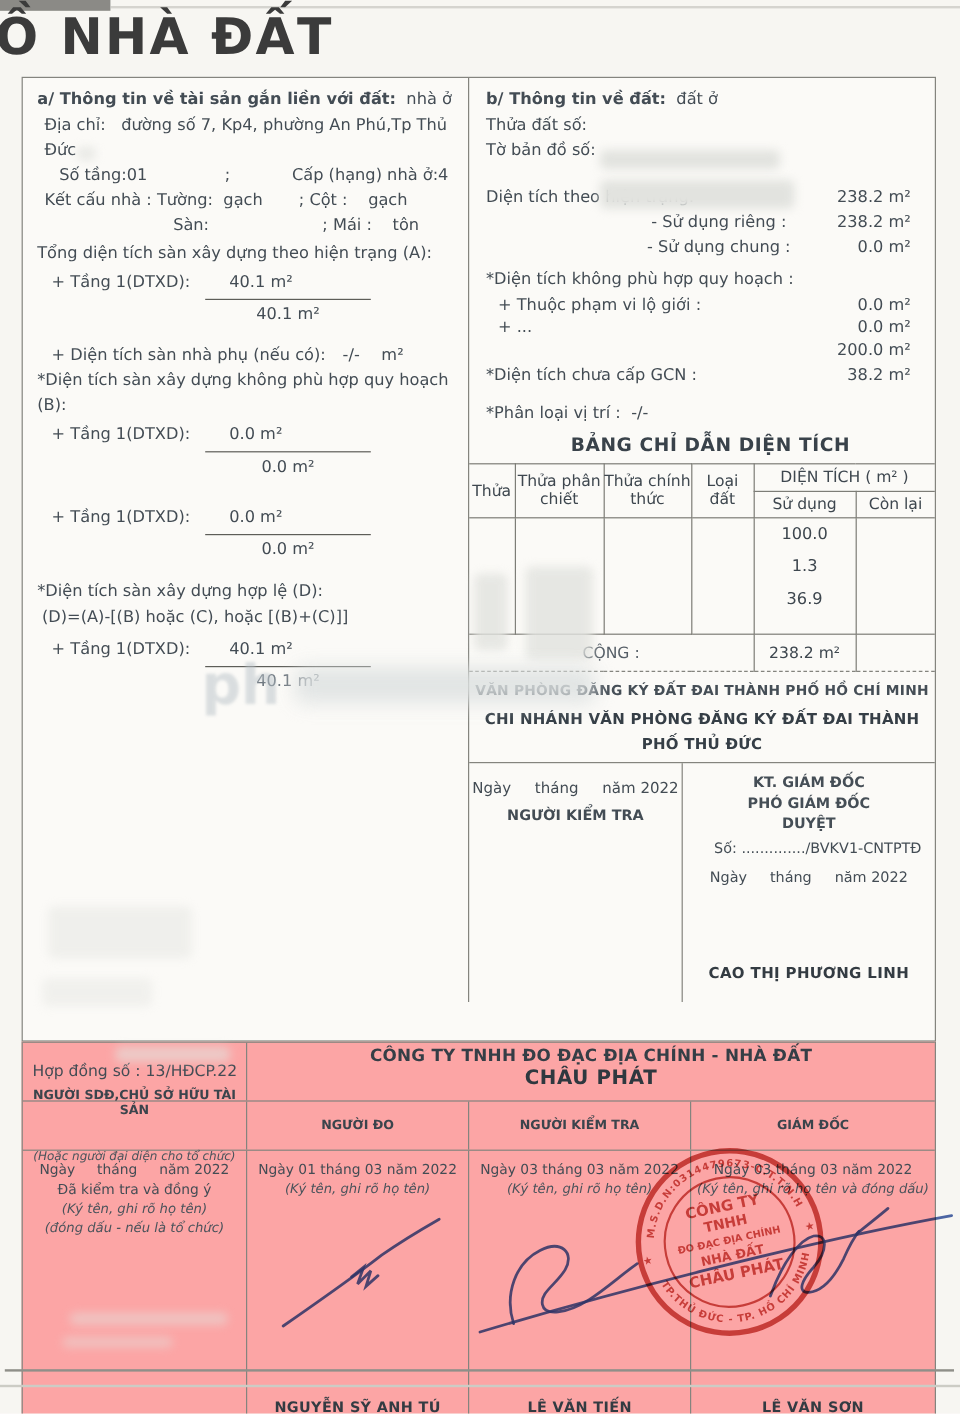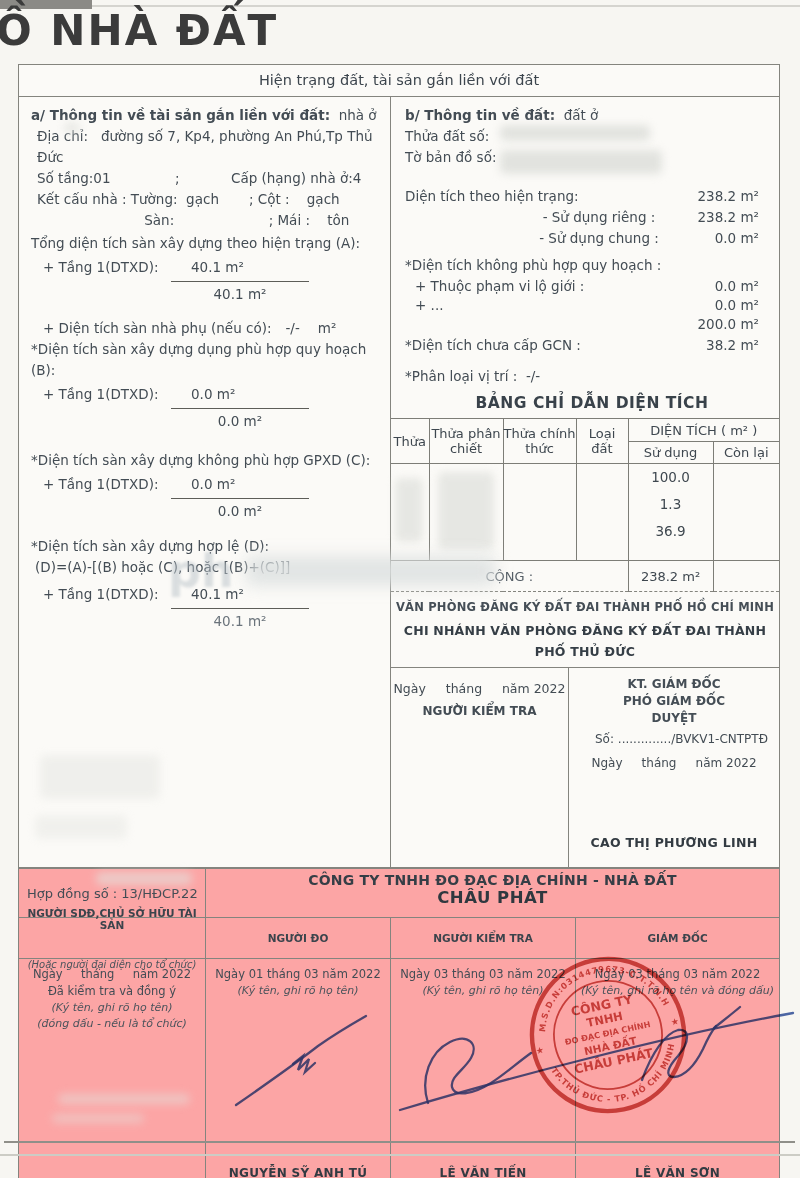--- a/index.html
+++ b/index.html
@@ -123,54 +123,52 @@
 </style>
 </head>
 <body>
 
 <div class="scan-corner"></div>
 <div class="scan-topline"></div>
 
 <h1 class="doc-title">Ồ NHÀ ĐẤT</h1>
 
 <div class="main-box">
-  <div class="box-header">Hiện trạng đất, tài sản gắn liền với đất</div>
   <div class="columns">
 
     <div class="col-left">
       <div><span class="b">a/ Thông tin về tài sản gắn liền với đất:</span>&nbsp; <span>nhà ở</span></div>
       <div style="padding-left:6px;"><span>Địa chỉ:</span>&nbsp;&nbsp;&nbsp;<span>đường số 7, Kp4, phường An Phú,Tp Thủ Đức</span></div>
-      <div class="pre" style="padding-left:6px;">Số tầng:01               ;            Cấp (hạng) nhà ở:4</div>
+      <div class="pre" style="padding-left:6px;text-align:center;">Số tầng:01               ;            Cấp (hạng) nhà ở:4</div>
       <div class="pre" style="padding-left:6px;">Kết cấu nhà : Tường:  gạch       ; Cột :    gạch</div>
       <div class="pre" style="padding-left:6px;">                         Sàn:                      ; Mái :    tôn</div>
       <div style="margin-top:2px;">Tổng diện tích sàn xây dựng theo hiện trạng (A):</div>
 
       <div class="calc-line">
         <span class="calc-label">+ Tầng 1(DTXD):</span>
         <span>40.1 m²</span>
       </div>
       <div class="sum-rule"></div>
       <div class="sum-val">40.1 m²</div>
 
       <div class="gap10"></div>
       <div class="calc-line">
         <span style="padding-left:12px;">+ Diện tích sàn nhà phụ (nếu có):</span>
         <span style="padding-left:14px;">-/-</span>
         <span style="padding-left:18px;">m²</span>
       </div>
-      <div>*Diện tích sàn xây dựng dụng phù hợp quy hoạch (B):</div>
+      <div>*Diện tích sàn xây dựng không phù hợp quy hoạch (B):</div>
       <div class="calc-line">
         <span class="calc-label">+ Tầng 1(DTXD):</span>
         <span>0.0 m²</span>
       </div>
       <div class="sum-rule"></div>
       <div class="sum-val">0.0 m²</div>
 
       <div class="gap18"></div>
-      <div>*Diện tích sàn xây dựng không phù hợp GPXD (C):</div>
       <div class="calc-line">
         <span class="calc-label">+ Tầng 1(DTXD):</span>
         <span>0.0 m²</span>
       </div>
       <div class="sum-rule"></div>
       <div class="sum-val">0.0 m²</div>
 
       <div class="gap14"></div>
       <div>*Diện tích sàn xây dựng hợp lệ (D):</div>
       <div style="padding-left:4px;">(D)=(A)-[(B) hoặc (C), hoặc [(B)+(C)]]</div>

